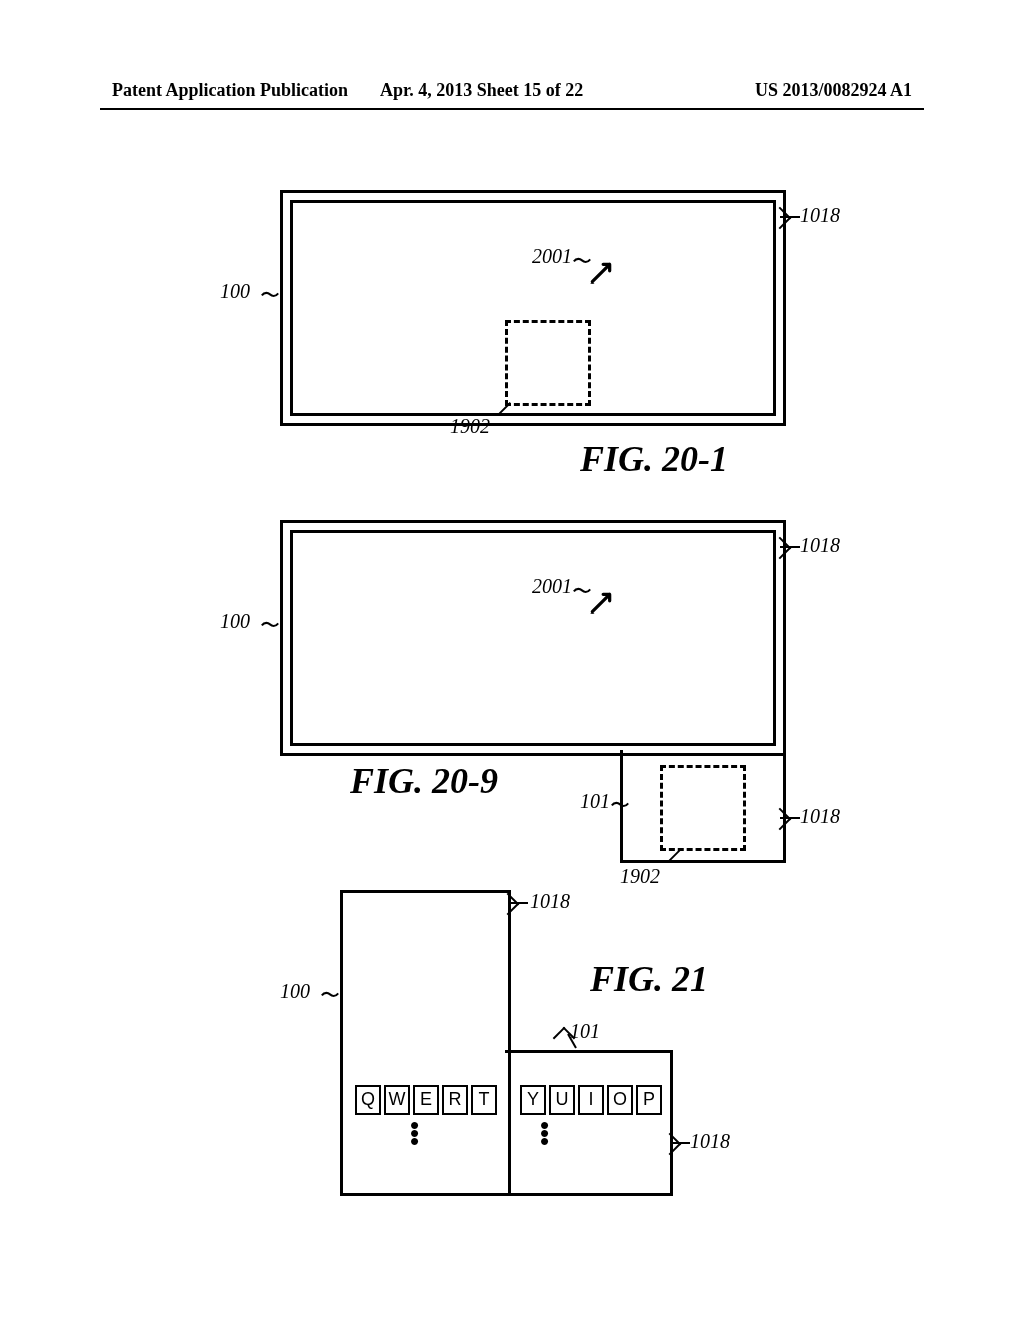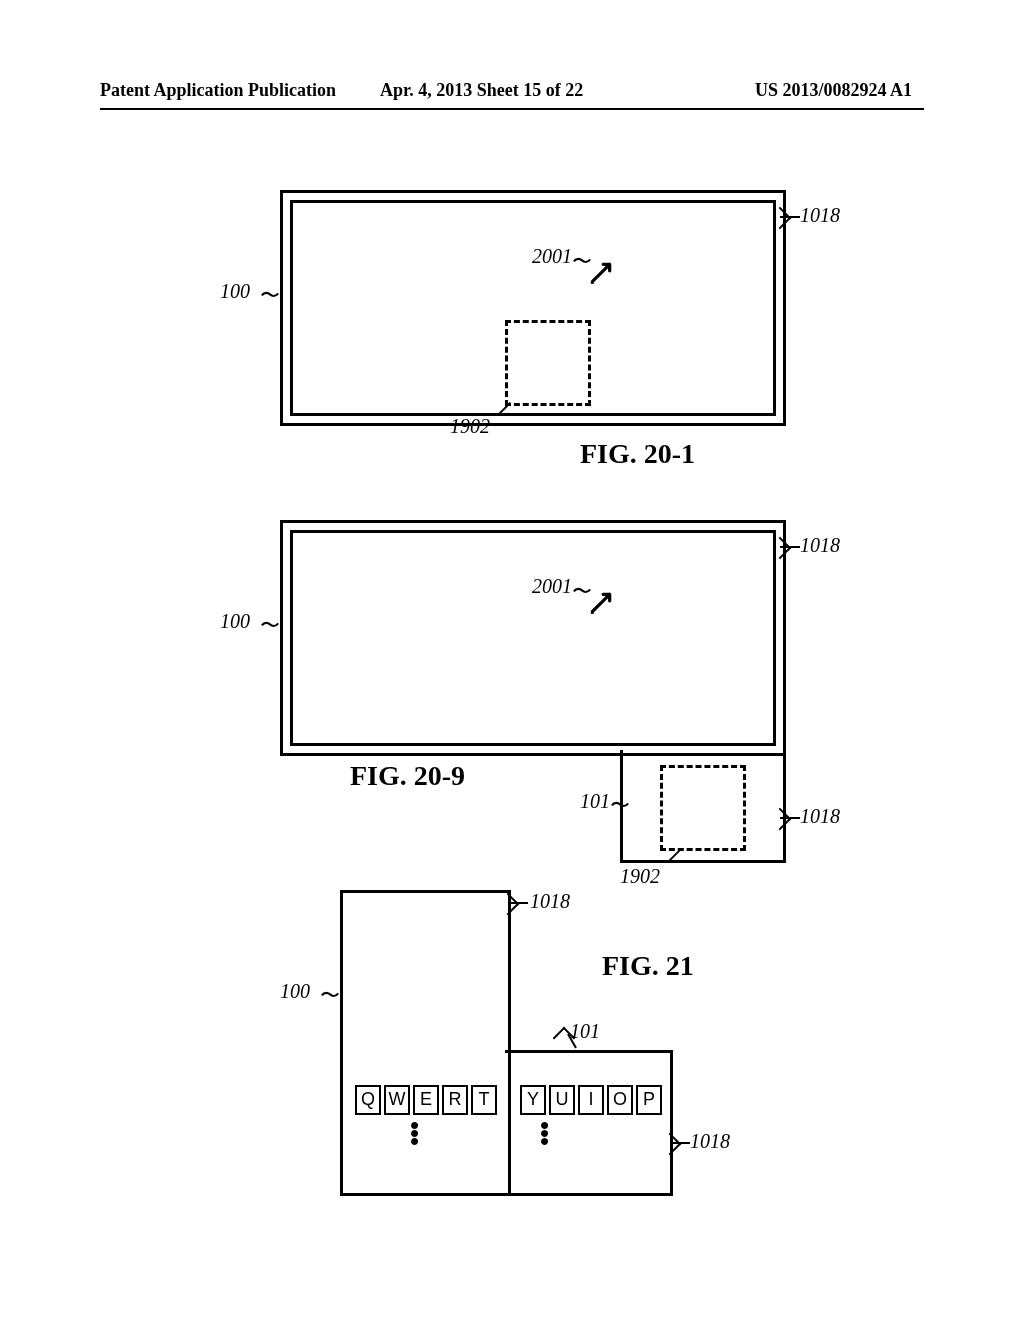--- a/index.html
+++ b/index.html
@@ -19,41 +19,42 @@
     height: 1200px;
   }
   .header {
     position: absolute;
     top: 20px;
     left: 40px;
     right: 40px;
     font-size: 18px;
     font-weight: bold;
   }
-  .header .left { position: absolute; left: 0; }
+  .header .left { position: absolute; left: 12px; }
   .header .mid { position: absolute; left: 280px; }
   .header .right { position: absolute; right: 12px; }
   .hr {
     position: absolute;
     top: 48px;
     left: 40px;
     right: 40px;
     border-top: 2px solid #000;
   }
 
   
   .label {
     position: absolute;
     font-size: 20px;
     font-style: italic;
   }
   .figcap {
     position: absolute;
-    font-size: 28px;
+    font-size: 36px;
     font-weight: bold;
+    font-style: italic;
   }
 
   
   .fig201 { position: absolute; left: 160px; top: 130px; width: 600px; height: 290px; }
   .fig201 .outer { position:absolute; left:60px; top:0; width:500px; height:230px; border:3px solid #000; }
   .fig201 .inner { position:absolute; left:70px; top:10px; width:480px; height:210px; border:3px solid #000; }
   .fig201 .dashed { position:absolute; left:285px; top:130px; width:80px; height:80px; border:3px dashed #000; }
   .fig201 .cap { top:248px; left:360px; }
 
   
@@ -61,21 +62,21 @@
   .fig202 .outer { position:absolute; left:60px; top:0; width:500px; height:230px; border:3px solid #000; }
   .fig202 .inner { position:absolute; left:70px; top:10; width:480px; height:210px; border:3px solid #000; }
   .fig202 .sub   { position:absolute; left:400px; top:230px; width:160px; height:110px; border:3px solid #000; border-top:none; }
   .fig202 .dashed{ position:absolute; left:440px; top:245px; width:80px; height:80px; border:3px dashed #000; }
   .fig202 .cap   { top:240px; left:130px; }
 
   
   .fig21 { position:absolute; left:160px; top:830px; width:640px; height:340px; }
   .fig21 .box1 { position:absolute; left:120px; top:0;  width:165px; height:300px; border:3px solid #000; }
   .fig21 .box2 { position:absolute; left:285px; top:160px; width:165px; height:140px; border:3px solid #000; border-left:none;}
-  .fig21 .cap  { top:60px; left:370px;margin-left:12px; }
+  .fig21 .cap  { top:68px; left:370px; }
 
   .keyrow { position:absolute; display:flex; gap:3px; }
   .key {
     display:inline-block;
     border:2px solid #000;
     width:22px; height:26px;
     font-family: Arial, sans-serif;
     font-size:18px;
     text-align:center;
     line-height:24px;

